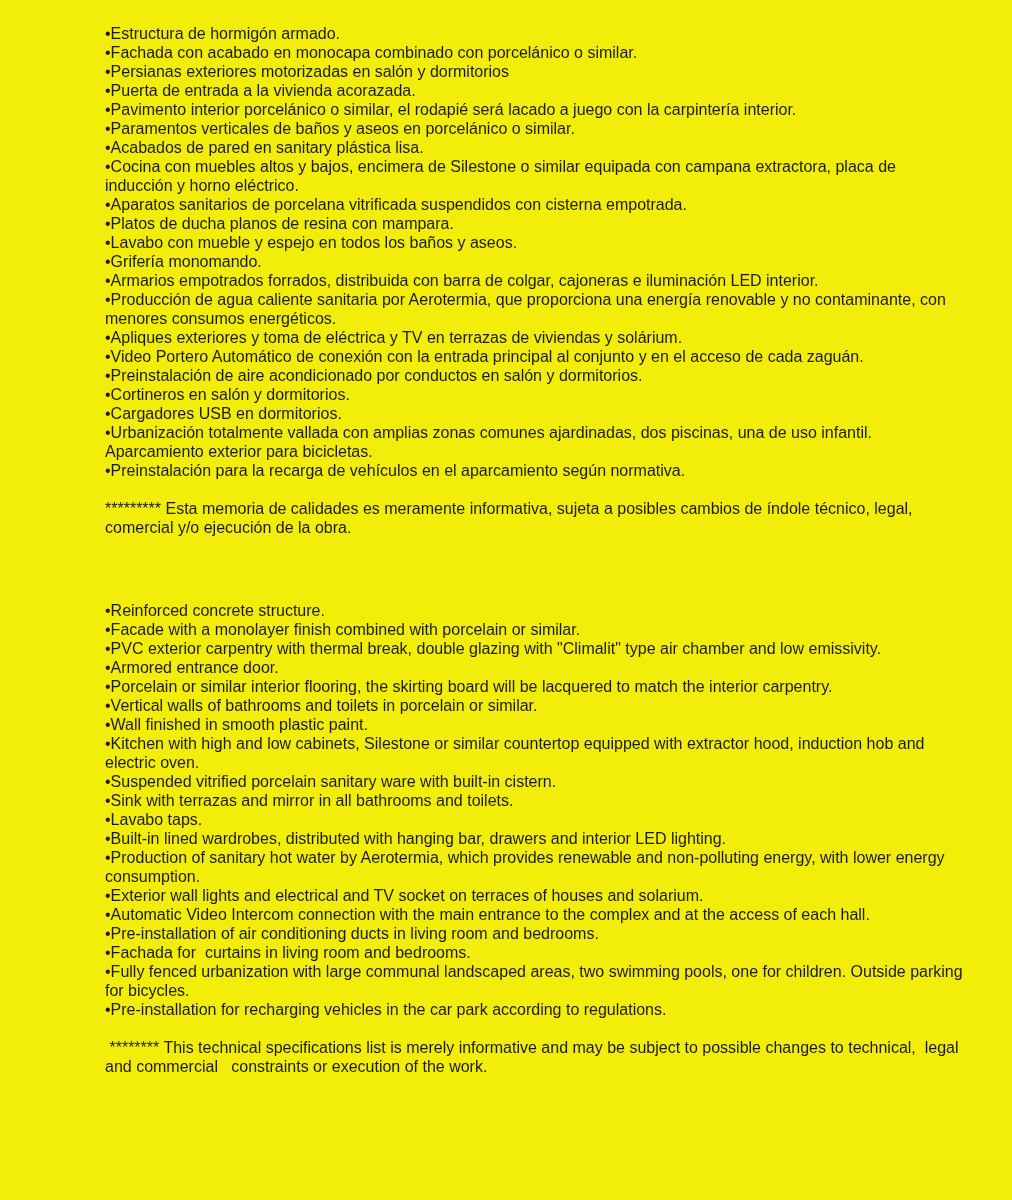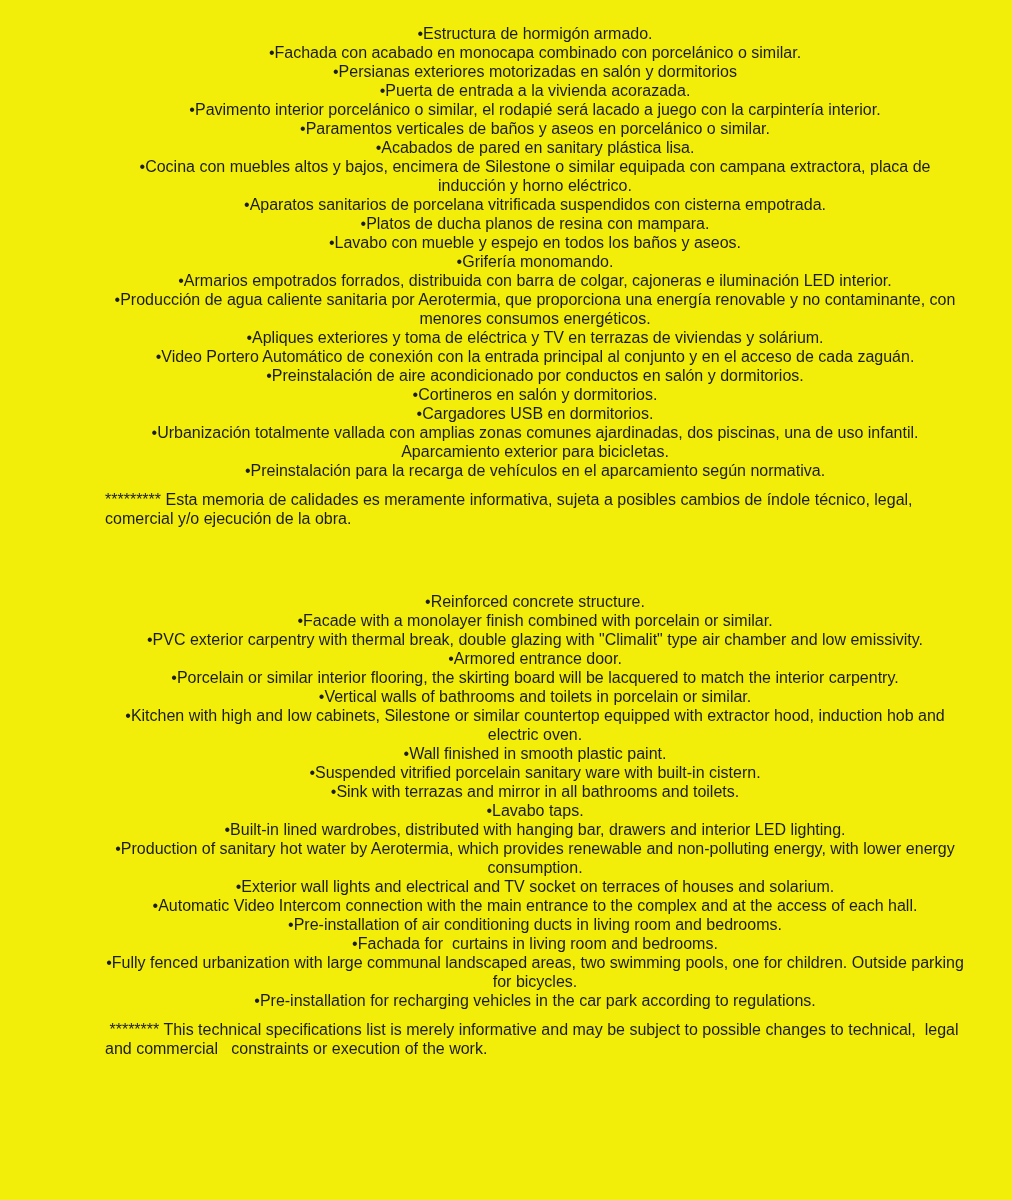--- a/index.html
+++ b/index.html
@@ -19,29 +19,28 @@
     width: 1012px;
     height: 1200px;
     padding: 24px 47px 0 105px;
   }
   .spec-list {
     font-size: 16px;
     line-height: 19px;
   }
   .spec-item {
     white-space: pre-wrap;
-    text-align: center;
   }
   .bullet {
     display: inline;
   }
   .disclaimer {
     font-size: 16px;
     line-height: 19px;
-    margin-top: 10px;
+    margin-top: 19px;
     white-space: pre-wrap;
   }
   .section-english {
     margin-top: 64px;
   }
 </style>
 </head>
 <body>
 
 <div class="page">
@@ -74,22 +73,22 @@
   </div>
 
   <div class="section-english">
     <div class="spec-list" id="english-items">
         <div class="spec-item"><span class="bullet">•</span><span>Reinforced concrete structure.</span></div>
         <div class="spec-item"><span class="bullet">•</span><span>Facade with a monolayer finish combined with porcelain or similar.</span></div>
         <div class="spec-item"><span class="bullet">•</span><span>PVC exterior carpentry with thermal break, double glazing with "Climalit" type air chamber and low emissivity.</span></div>
         <div class="spec-item"><span class="bullet">•</span><span>Armored entrance door.</span></div>
         <div class="spec-item"><span class="bullet">•</span><span>Porcelain or similar interior flooring, the skirting board will be lacquered to match the interior carpentry.</span></div>
         <div class="spec-item"><span class="bullet">•</span><span>Vertical walls of bathrooms and toilets in porcelain or similar.</span></div>
+        <div class="spec-item"><span class="bullet">•</span><span>Wall finished in smooth plastic paint.</span></div>
         <div class="spec-item"><span class="bullet">•</span><span>Kitchen with high and low cabinets, Silestone or similar countertop equipped with extractor hood, induction hob and electric oven.</span></div>
-        <div class="spec-item"><span class="bullet">•</span><span>Wall finished in smooth plastic paint.</span></div>
         <div class="spec-item"><span class="bullet">•</span><span>Suspended vitrified porcelain sanitary ware with built-in cistern.</span></div>
         <div class="spec-item"><span class="bullet">•</span><span>Sink with terrazas and mirror in all bathrooms and toilets.</span></div>
         <div class="spec-item"><span class="bullet">•</span><span>Lavabo taps.</span></div>
         <div class="spec-item"><span class="bullet">•</span><span>Built-in lined wardrobes, distributed with hanging bar, drawers and interior LED lighting.</span></div>
         <div class="spec-item"><span class="bullet">•</span><span>Production of sanitary hot water by Aerotermia, which provides renewable and non-polluting energy, with lower energy consumption.</span></div>
         <div class="spec-item"><span class="bullet">•</span><span>Exterior wall lights and electrical and TV socket on terraces of houses and solarium.</span></div>
         <div class="spec-item"><span class="bullet">•</span><span>Automatic Video Intercom connection with the main entrance to the complex and at the access of each hall.</span></div>
         <div class="spec-item"><span class="bullet">•</span><span>Pre-installation of air conditioning ducts in living room and bedrooms.</span></div>
         <div class="spec-item"><span class="bullet">•</span><span>Fachada for  curtains in living room and bedrooms.</span></div>
         <div class="spec-item"><span class="bullet">•</span><span>Fully fenced urbanization with large communal landscaped areas, two swimming pools, one for children. Outside parking for bicycles.</span></div>

